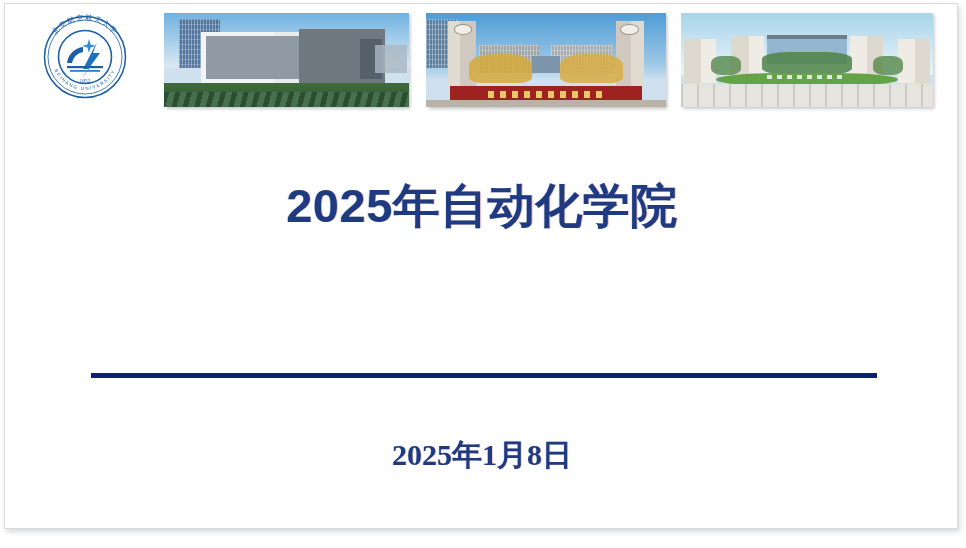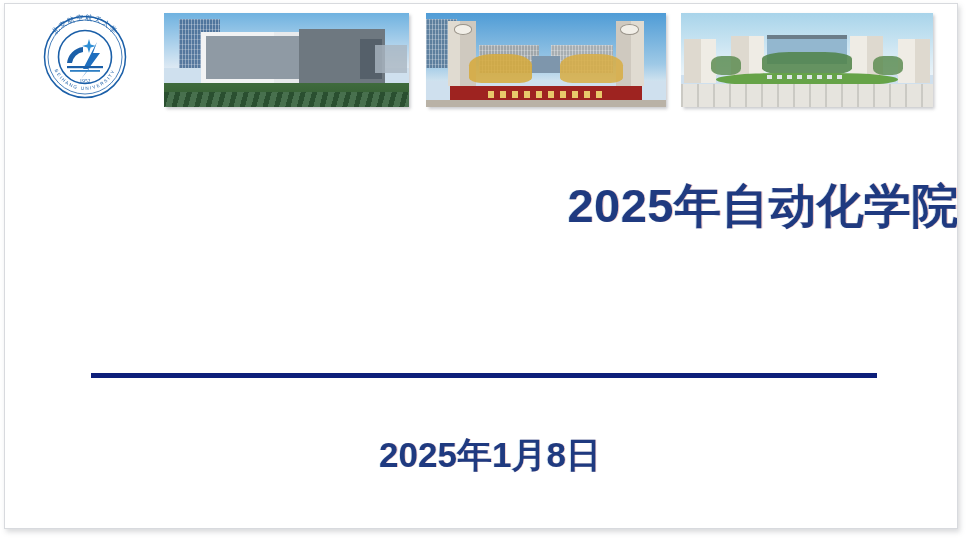--- a/index.html
+++ b/index.html
@@ -77,21 +77,21 @@
       repeating-linear-gradient(to right, rgba(255,255,255,0.35) 0 1px, rgba(0,0,0,0) 1px 3px),
       repeating-linear-gradient(to bottom, rgba(255,255,255,0.22) 0 1px, rgba(0,0,0,0) 1px 5px);
   }
 
   
   .title-wrap {
     position: absolute;
     left: 0;
     top: 168px;
     width: 954px;
-    text-align: right;
+    text-align: center;
   }
   .title-line {
     color: #1f3a80;
     font-weight: bold;
     font-size: 47px;
     line-height: 68px;
     letter-spacing: 0.5px;
     white-space: nowrap;
     text-shadow: 0.9px 0 0 rgba(200,60,60,0.30), -0.9px 0 0 rgba(60,150,200,0.22);
   }
@@ -103,30 +103,31 @@
     left: 86px;
     top: 369px;
     width: 786px;
     height: 5px;
     background: #0d1f7a;
   }
 
   
   .date {
     position: absolute;
-    left: 8px;
+    left: 0;
     top: 428px;
     width: 954px;
     text-align: center;
     color: #1f3a80;
     font-weight: bold;
-    font-size: 35px;
+    font-size: 30px;
     line-height: 46px;
     white-space: nowrap;
     text-shadow: 0.8px 0 0 rgba(200,60,60,0.28), -0.8px 0 0 rgba(60,150,200,0.20);
+    font-family: Liberation Serif, serif;
   }
 </style>
 </head>
 <body>
 
 <div class="slide">
 
   <div class="header">
 
     <div class="logo">

